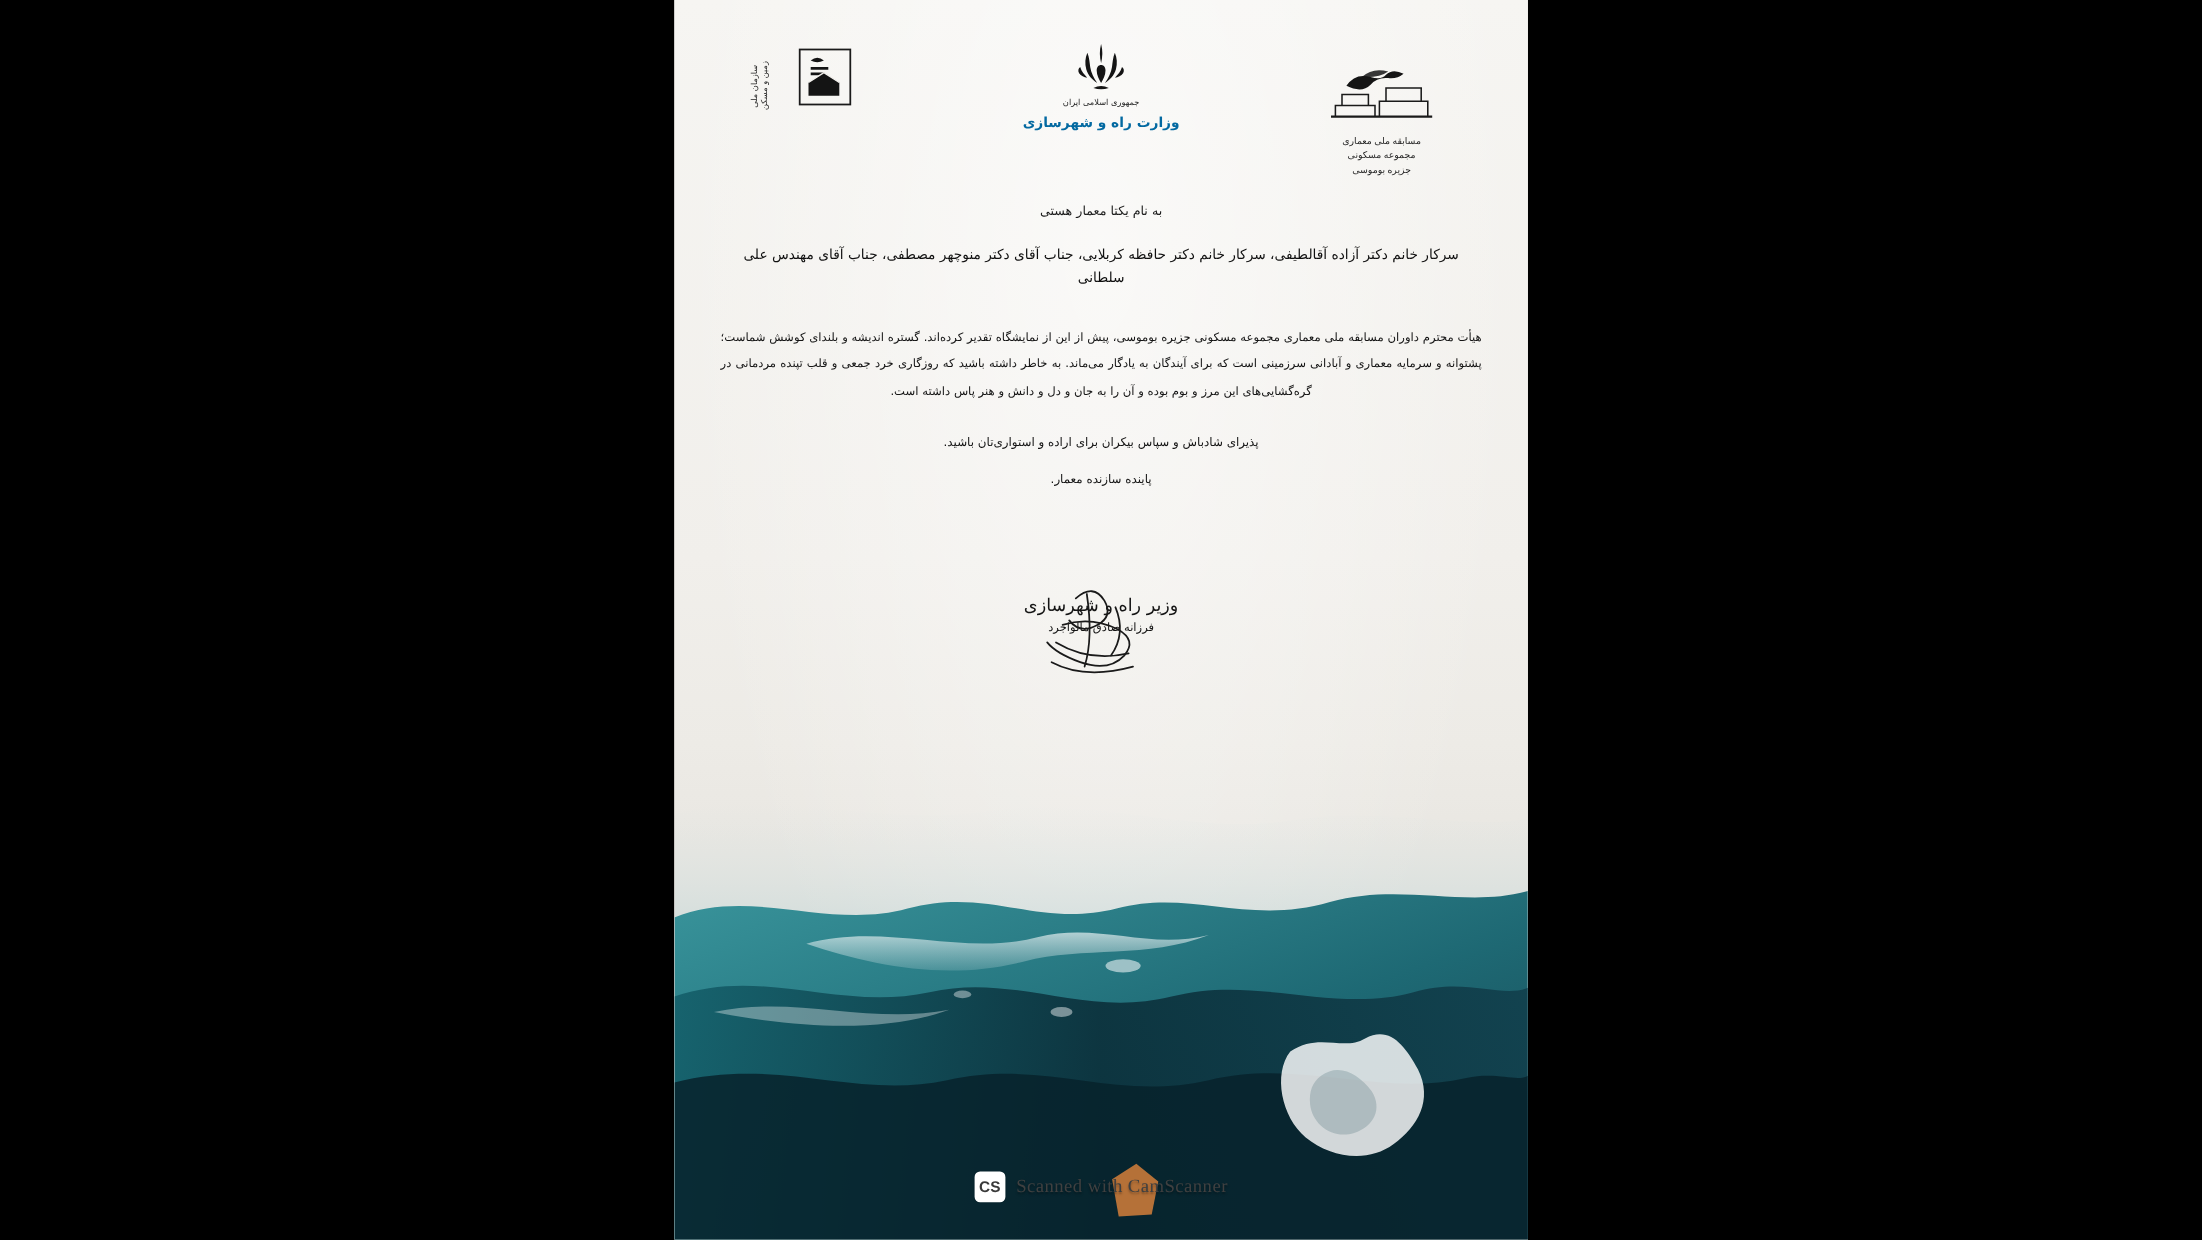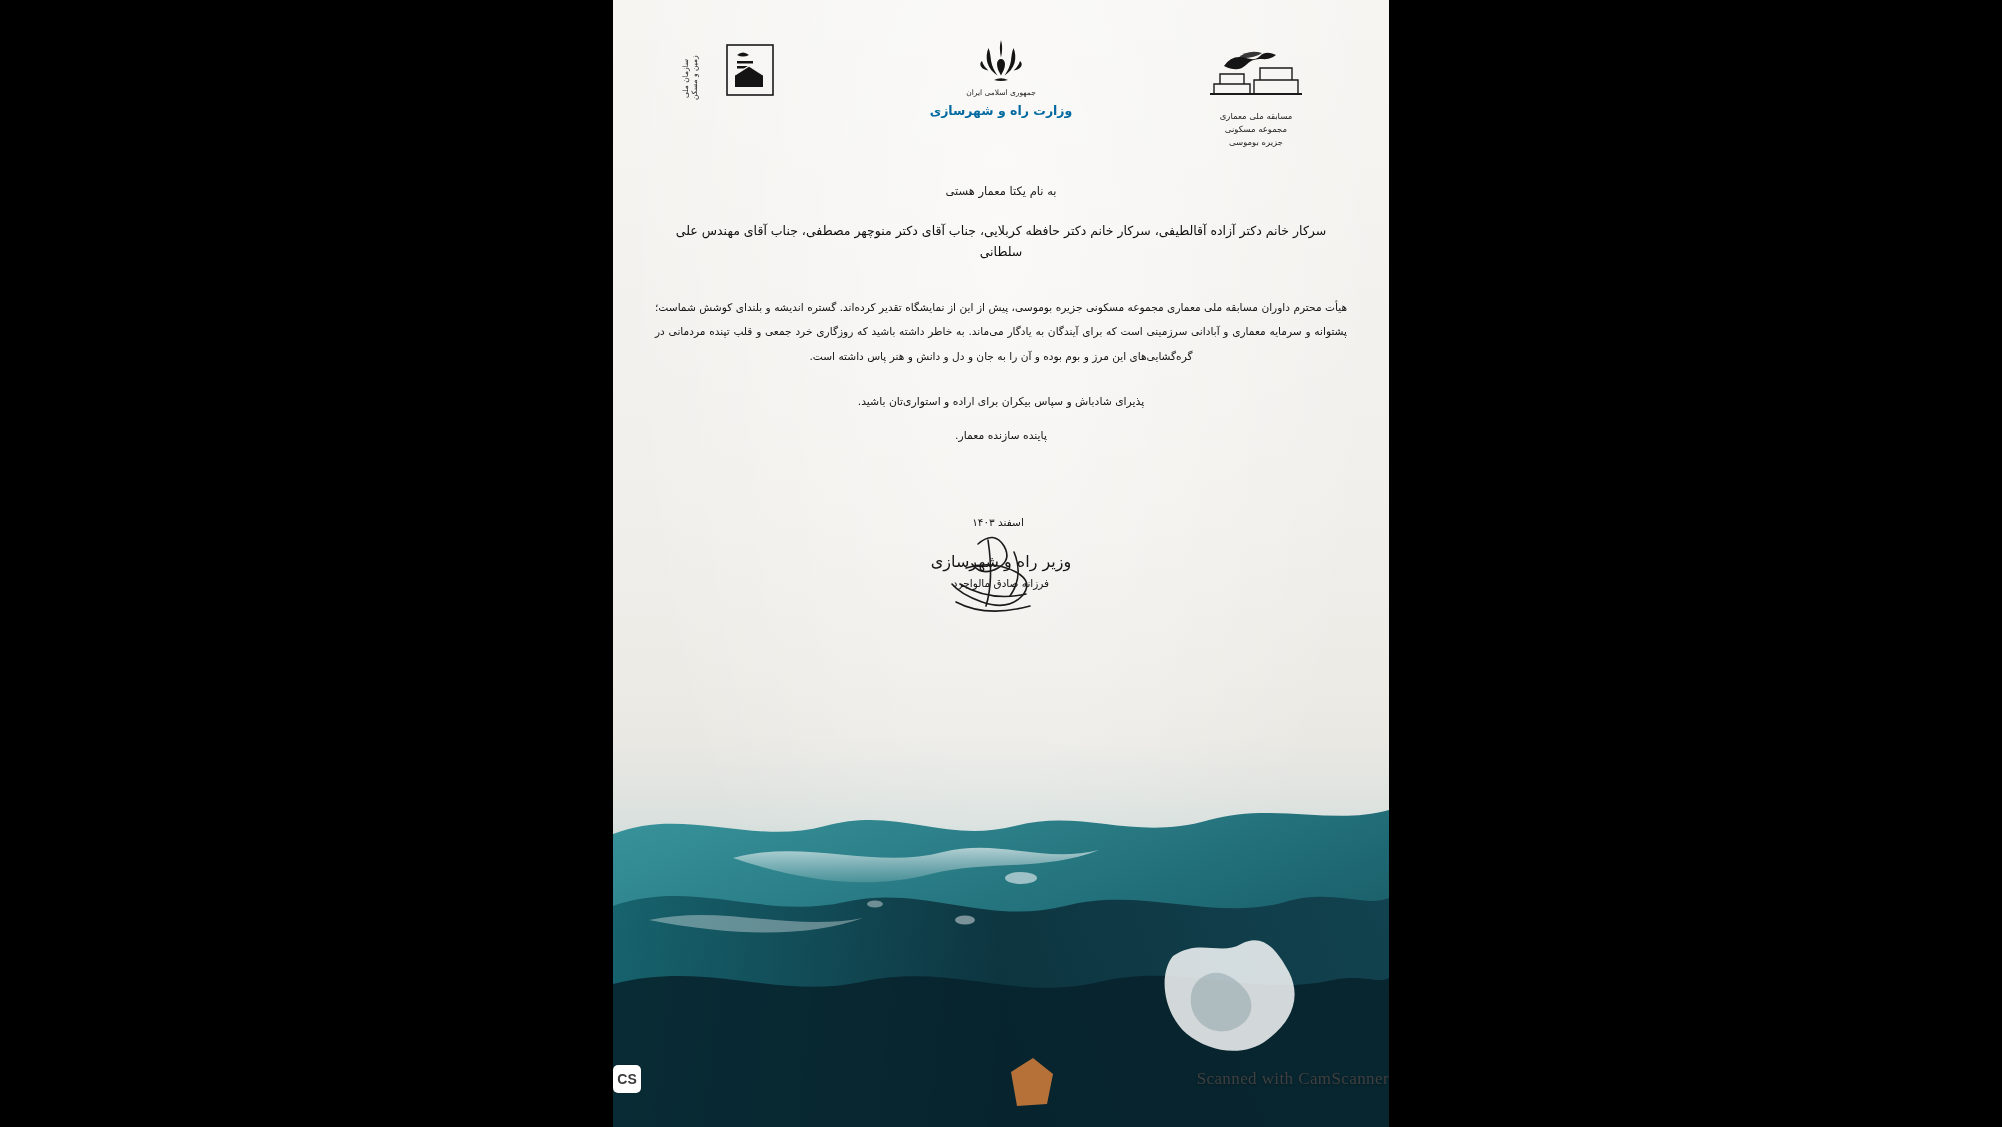--- a/index.html
+++ b/index.html
@@ -60,21 +60,21 @@
     height: 125px;
     direction: rtl;
   }
 
   .logo-block {
     position: absolute;
     text-align: center;
     color: #1b1b1b;
   }
 
-  .logo-right { right: 58px; top: 6px; width: 150px; }
+  .logo-right { right: 58px; top: 18px; width: 150px; font-family: Liberation Serif, serif; }
   .logo-mid   { left: 50%; transform: translateX(-50%); top: 0px; width: 210px; }
   .logo-left  { left: 62px; top: 4px; width: 150px; }
 
   .logo-caption {
     font-size: 8.5px;
     line-height: 1.55;
     letter-spacing: 0.2px;
     color: #1e1e1e;
     margin-top: 4px;
   }
@@ -189,21 +189,21 @@
   }
 
   
   .camscanner {
     position: absolute;
     left: 0;
     bottom: 34px;
     width: 776px;
     display: flex;
     align-items: center;
-    justify-content: space-between;
+    justify-content: center;
     gap: 10px;
     direction: ltr;
   }
   .cs-badge {
     width: 28px;
     height: 28px;
     border-radius: 5px;
     background: #ffffff;
     color: #3a3a3a;
     font-size: 14px;
@@ -287,21 +287,20 @@
 
     <div class="letter-body">
       <div class="bismillah">به نام یکتا معمار هستی</div>
       <div class="salutation">سرکار خانم دکتر آزاده آقالطیفی، سرکار خانم دکتر حافظه کربلایی، جناب آقای دکتر منوچهر مصطفی، جناب آقای مهندس علی سلطانی</div>
       <p class="para">هیأت محترم داوران مسابقه ملی معماری مجموعه مسکونی جزیره بوموسی، پیش از این از نمایشگاه تقدیر کرده‌اند. گستره اندیشه و بلندای کوشش شماست؛ پشتوانه و سرمایه معماری و آبادانی سرزمینی است که برای آیندگان به یادگار می‌ماند. به خاطر داشته باشید که روزگاری خرد جمعی و قلب تپنده مردمانی در گره‌گشایی‌های این مرز و بوم بوده و آن را به جان و دل و دانش و هنر پاس داشته است.</p>
       <div class="closing-1">پذیرای شادباش و سپاس بیکران برای اراده و استواری‌تان باشید.</div>
       <div class="closing-2">پاینده سازنده معمار.</div>
     </div>
 
     <div class="sign-block">
-      <div class="sign-date">اسفند ۱۴۰۳</div>
 
       <svg class="sign-scribble" viewBox="0 0 150 110">
         <g fill="none" stroke="#1a1a1a" stroke-width="1.6" stroke-linecap="round">
           <path d="M52 22 q16 -14 26 2 q8 14 -6 22 q-16 9 -26 -4"></path>
           <path d="M40 46 q26 -8 50 4 q18 10 6 24 q-14 15 -40 6 q-22 -8 -30 -18"></path>
           <path d="M34 62 q30 18 66 10"></path>
           <path d="M62 18 q6 40 -2 66"></path>
           <path d="M88 30 q10 24 -4 44"></path>
           <path d="M30 80 q30 16 74 4"></path>
         </g>

